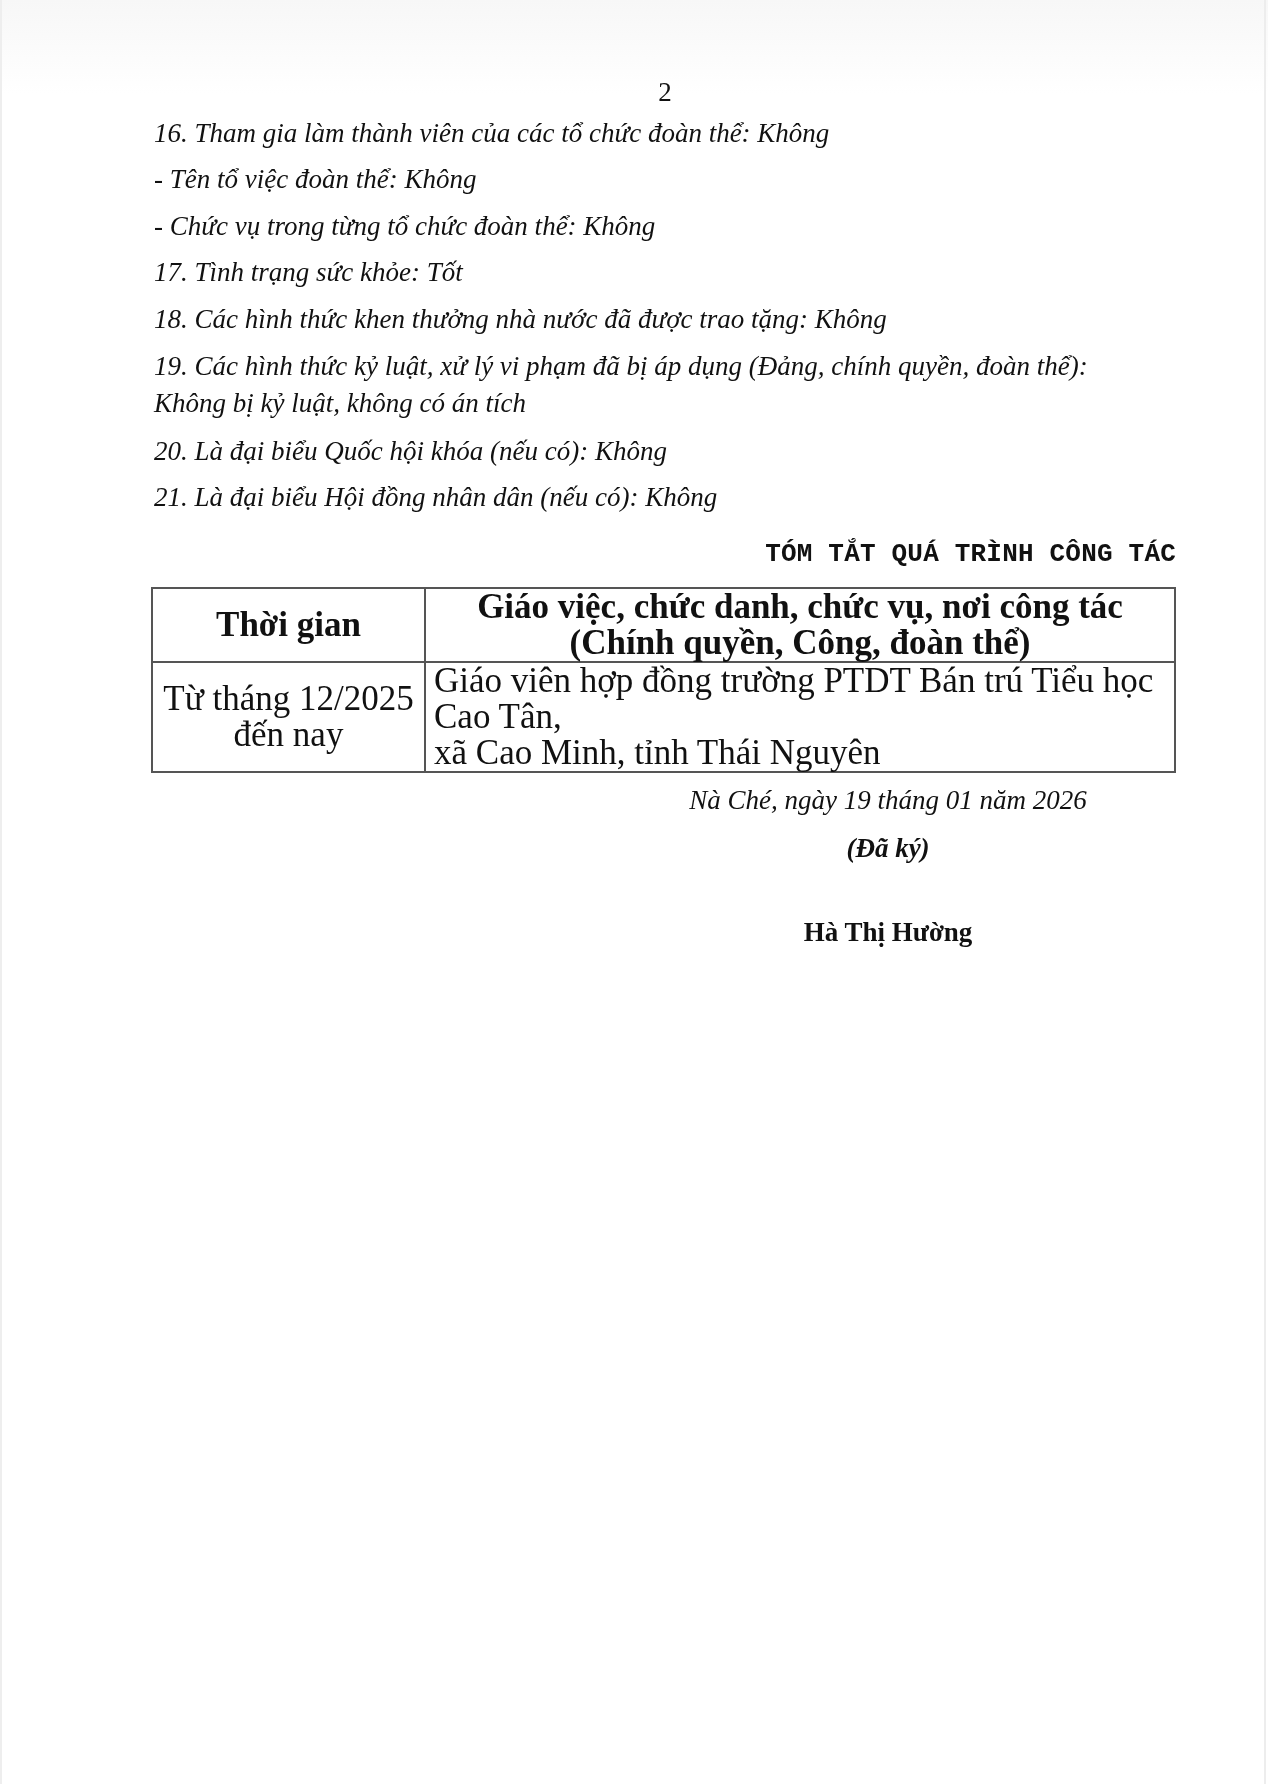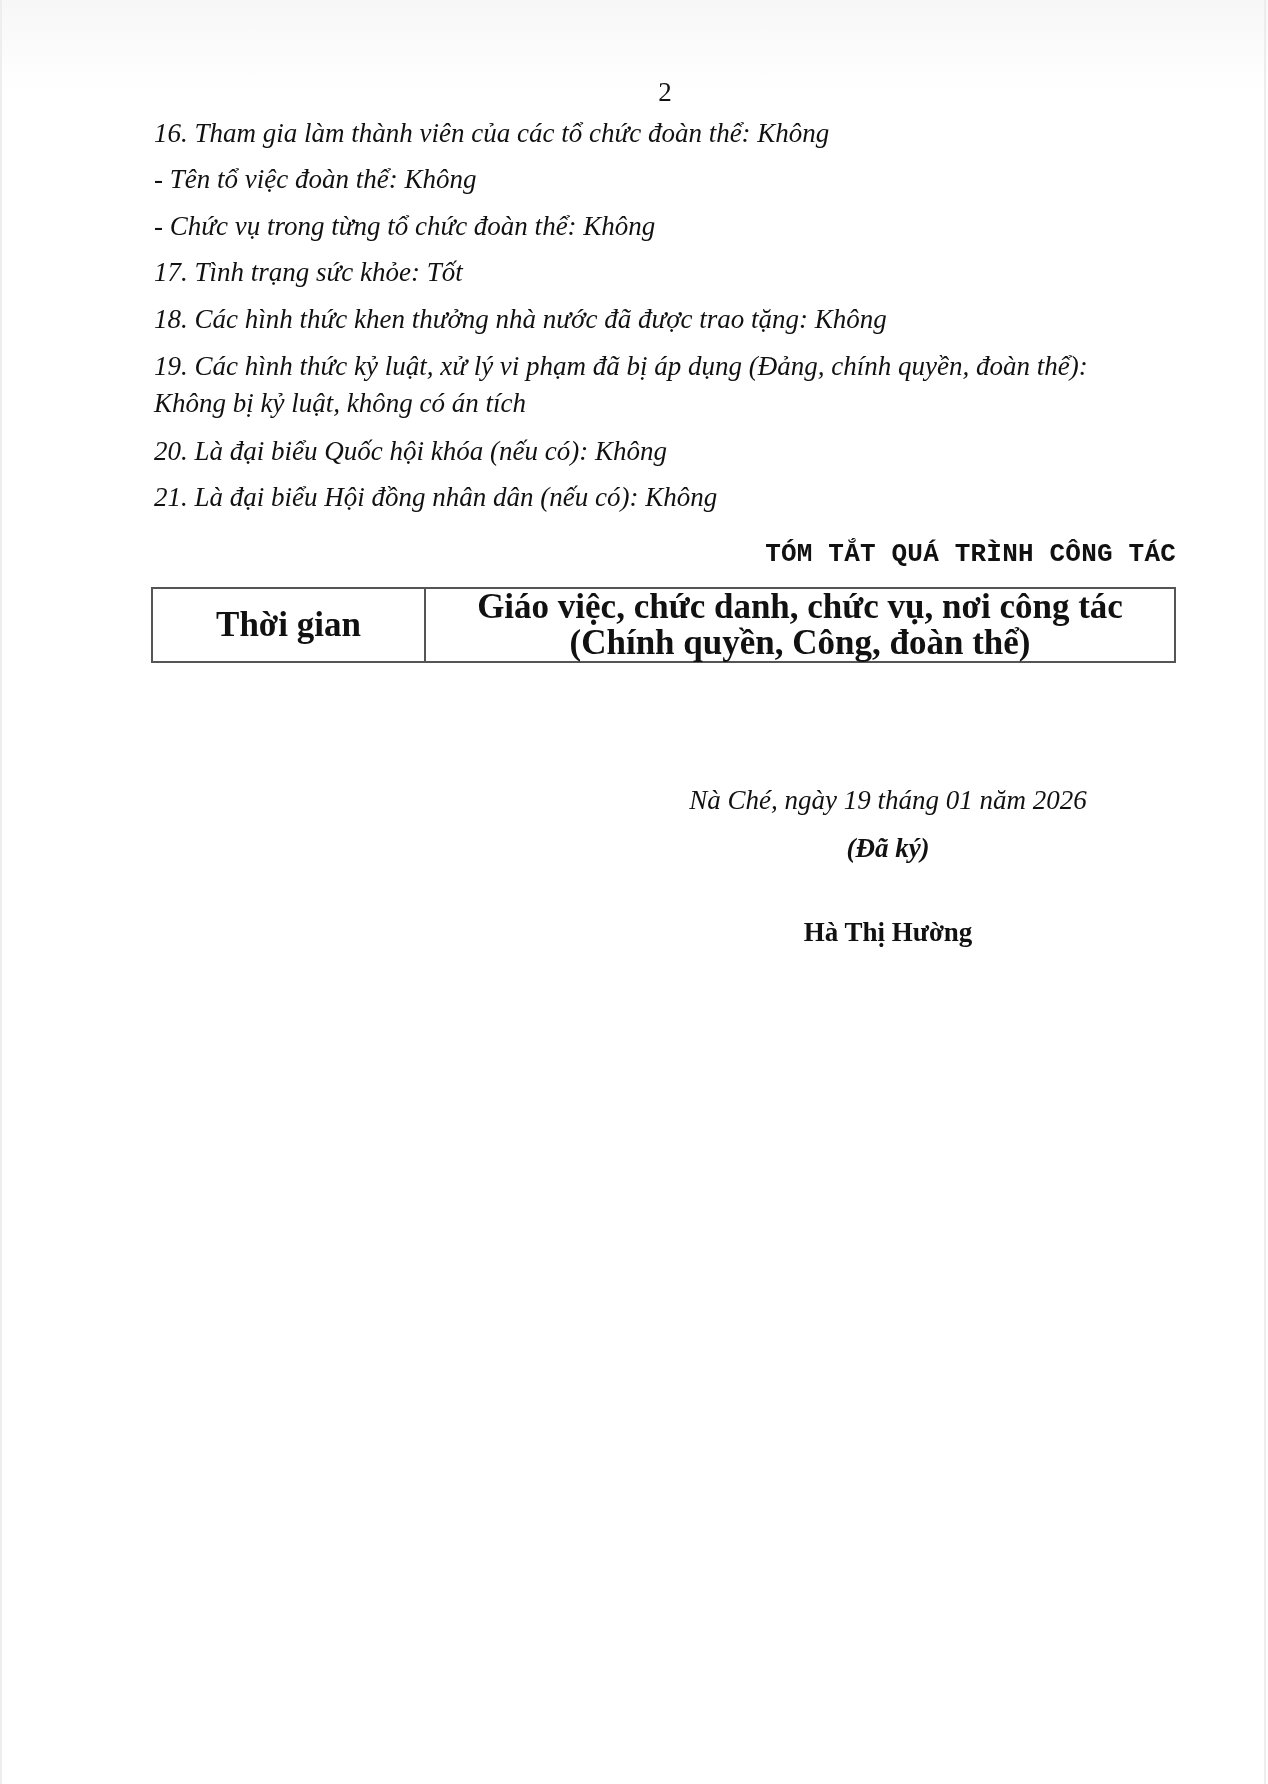--- a/index.html
+++ b/index.html
@@ -69,18 +69,28 @@
   <tbody>
       <tr>
     <th class="col-time">
       <span>Thời gian</span>
     </th>
     <th>
       <div>Giáo việc, chức danh, chức vụ, nơi công tác</div>
       <div>(Chính quyền, Công, đoàn thể)</div>
     </th>
   </tr>
+  <tr>
+    <td class="time-cell">
+      <div>Từ tháng 12/2025</div>
+      <div>đến nay</div>
+    </td>
+    <td class="work-cell">
+      <div>Giáo viên hợp đồng trường PTDT Bán trú Tiểu học Cao Tân,</div>
+      <div>xã Cao Minh, tỉnh Thái Nguyên</div>
+    </td>
+  </tr>
 </tbody>
   </table>
 
 <div class="sig sig-date">Nà Ché, ngày 19 tháng 01 năm 2026</div>
 <div class="sig sig-status">(Đã ký)</div>
 <div class="sig sig-name">Hà Thị Hường</div>
 
 </body></html>

